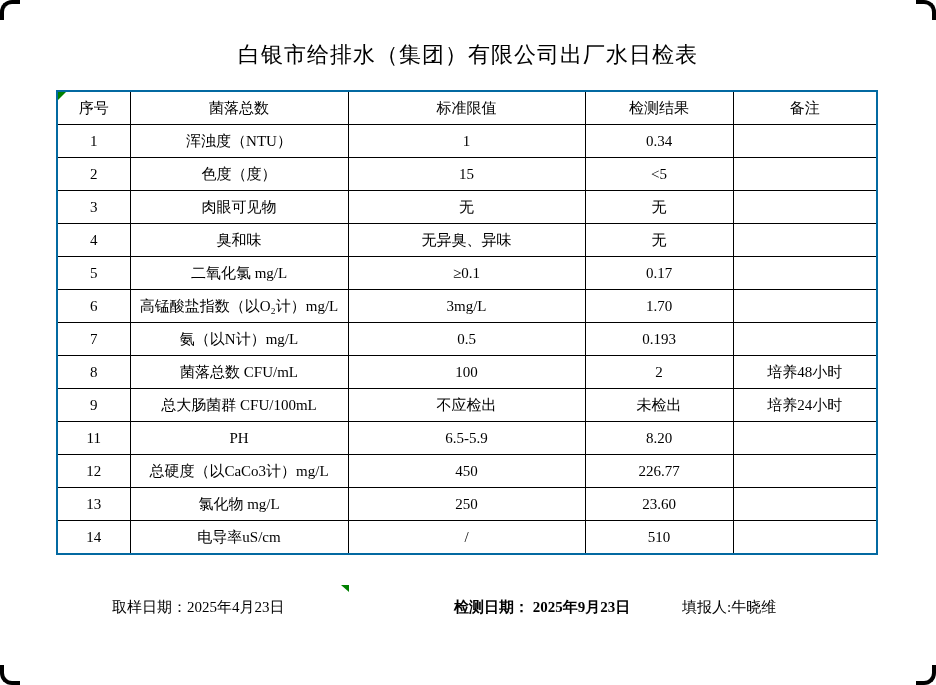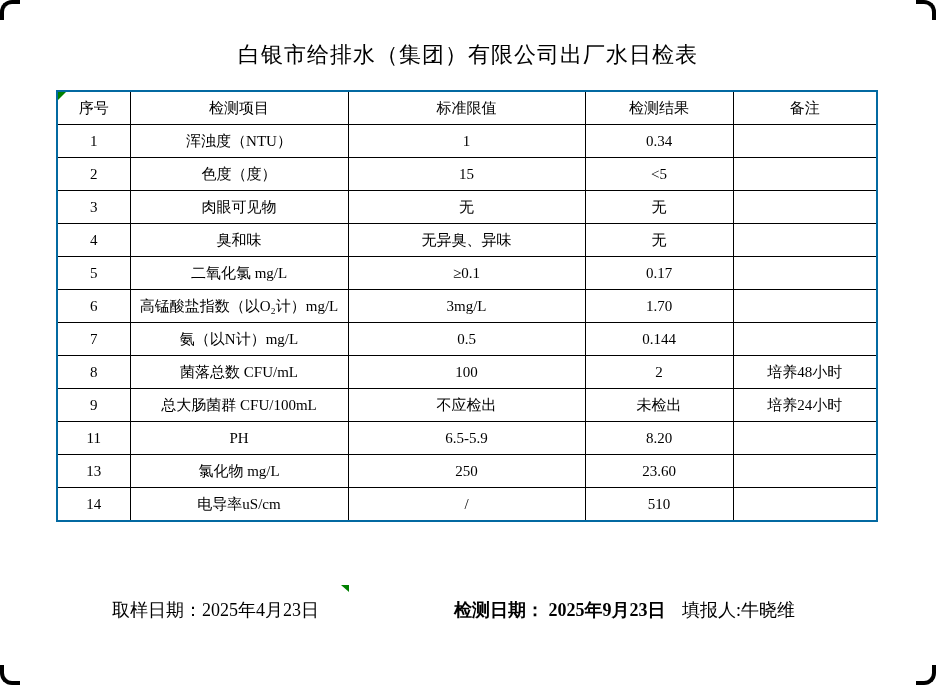--- a/index.html
+++ b/index.html
@@ -48,21 +48,21 @@
     position:absolute; top:0; left:0;
     width:8px; height:8px; background:#008000;
     clip-path:polygon(0 0, 100% 0, 0 100%);
   }
   .marker-green-bottom {
     position:absolute; left:341px; top:585px;
     width:8px; height:7px; background:#008000;
     clip-path:polygon(0 0, 100% 0, 100% 100%);
   }
 
-  .footer-line { position:absolute; top:598px; left:0; width:100%; height:20px; font-size:18px; }
+  .footer-line { position:absolute; top:598px; left:0; width:100%; height:20px; font-size:15px; }
   .footer-item { position:absolute; top:0; white-space:nowrap; }
   .f-sampling { left:112px; }
   .f-testing  { left:454px;font-weight:bold; }
   .f-reporter { left:682px; }
 </style>
 </head>
 <body>
 
 <div class="corner tl"></div>
 <div class="corner tr"></div>
@@ -78,21 +78,21 @@
     <col style="width:237px">
     <col style="width:148px">
     <col style="width:144px">
   </colgroup>
   <thead>
     <tr>
       <th class="relwrap">
         <span class="marker-green-tl"></span>
         <span>序号</span>
       </th>
-      <th>检测项目</th>
+      <th>菌落总数</th>
       <th>标准限值</th>
       <th>检测结果</th>
       <th>备注</th>
     </tr>
   </thead>
   <tbody id="rows">
   <tr>
     <td>1</td>
     <td>浑浊度（NTU）</td>
     <td>1</td>
@@ -137,21 +137,21 @@
     <td>高锰酸盐指数（以O₂计）mg/L</td>
     <td>3mg/L</td>
     <td>1.70</td>
     <td></td>
   </tr>
 
   <tr>
     <td>7</td>
     <td>氨（以N计）mg/L</td>
     <td>0.5</td>
-    <td>0.144</td>
+    <td>0.193</td>
     <td></td>
   </tr>
 
   <tr>
     <td>8</td>
     <td>菌落总数 CFU/mL</td>
     <td>100</td>
     <td>2</td>
     <td>培养48小时</td>
   </tr>
@@ -166,20 +166,27 @@
 
 
   <tr>
     <td>11</td>
     <td>PH</td>
     <td>6.5-5.9</td>
     <td>8.20</td>
     <td></td>
   </tr>
 
+  <tr>
+    <td>12</td>
+    <td>总硬度（以CaCo3计）mg/L</td>
+    <td>450</td>
+    <td>226.77</td>
+    <td></td>
+  </tr>
 
   <tr>
     <td>13</td>
     <td>氯化物 mg/L</td>
     <td>250</td>
     <td>23.60</td>
     <td></td>
   </tr>
 
   <tr>

